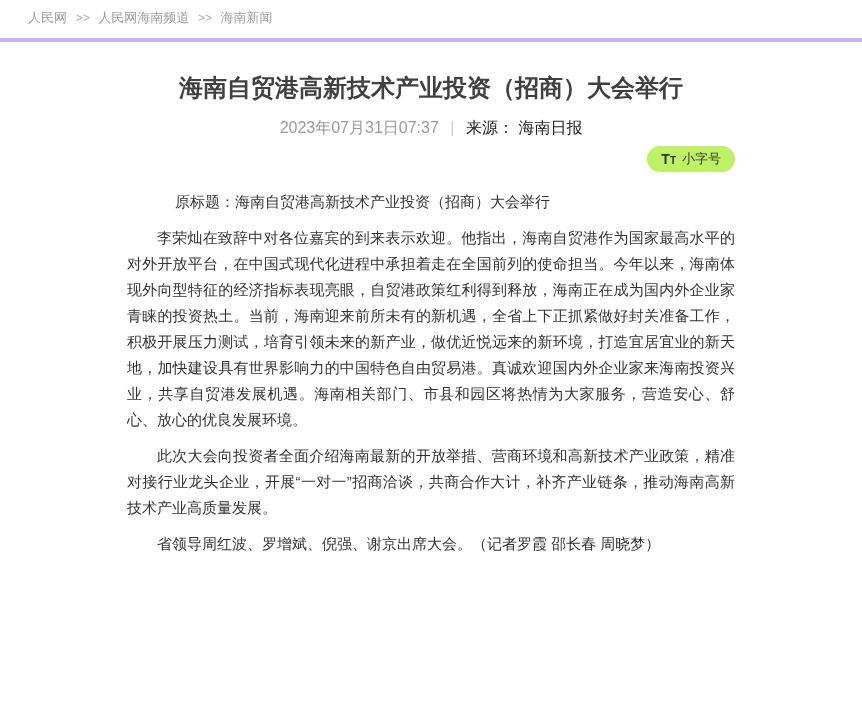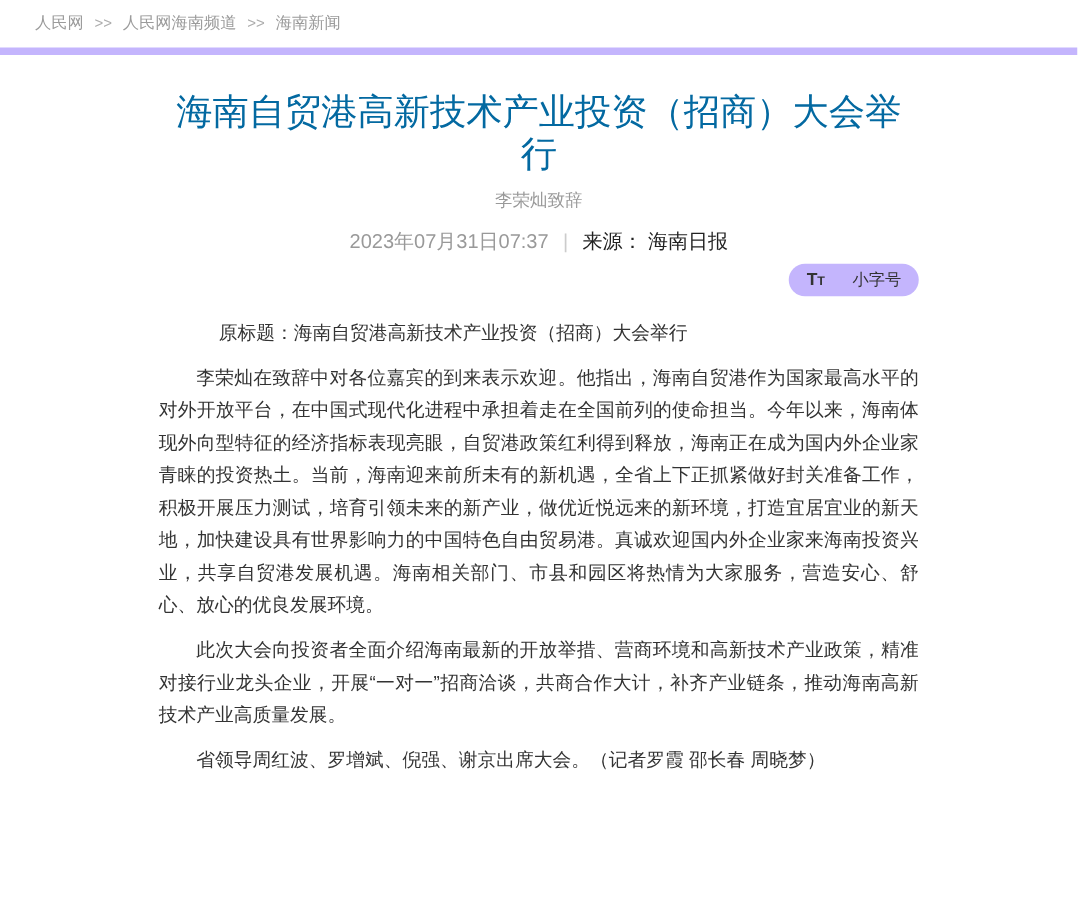--- a/index.html
+++ b/index.html
@@ -8,43 +8,43 @@
     width: 862px;
     height: 725px;
     overflow: hidden;
     font-family: "Liberation Sans", "DejaVu Sans", sans-serif;
     background: #ffffff;
   }
   .breadcrumb {
     padding: 9px 28px 11px 28px;
     font-size: 13px;
     color: #9b9b9b;
-    border-bottom: 6px solid #c4b5fd;
+    border-bottom: 4px solid #c4b5fd;
   }
   .breadcrumb a {
     color: #9b9b9b;
     text-decoration: none;
     cursor: pointer;
   }
   .breadcrumb .sep {
     margin: 0 5px;
     color: #adadad;
     font-size: 12px;
   }
   .content {
     width: 608px;
     margin: 0 auto;
   }
   .title {
     margin-top: 29px;
     text-align: center;
-    font-size: 29px;
+    font-size: 24px;
     line-height: 34px;
-    font-weight: 400;
-    color: #0369a1;
+    font-weight: 700;
+    color: #404040;
   }
   .subtitle {
     margin-top: 11px;
     text-align: center;
     font-size: 14px;
     color: #999999;
   }
   .meta {
     margin-top: 13px;
     text-align: center;
@@ -55,22 +55,22 @@
   .meta .source-label { color: #222222; }
   .meta .source-link { color: #222222; text-decoration: none; cursor: pointer; }
   .toolbar {
     display: flex;
     justify-content: flex-end;
     margin-top: 7px;
   }
   .font-size-btn {
     display: inline-flex;
     align-items: flex-end;
-    gap: 22px;
-    background: #c4b5fd;
+    gap: 6px;
+    background: #bef264;
     border: none;
     border-radius: 13px;
     padding: 4px 14px;
     font-size: 13px;
     color: #333333;
     cursor: pointer;
     font-family: "Liberation Sans", "DejaVu Sans", sans-serif;
   }
   .tt-icon { color: #333333; font-weight: 600; line-height: 14px; }
   .tt-icon .t-big { font-size: 14px; }
@@ -93,21 +93,20 @@
   <span class="sep">&gt;&gt;</span>
   <a>人民网海南频道</a>
   <span class="sep">&gt;&gt;</span>
   <a>海南新闻</a>
 </div>
 
 <div class="content">
 
   <h1 class="title">海南自贸港高新技术产业投资（招商）大会举行</h1>
 
-  <div class="subtitle">李荣灿致辞</div>
 
   <div class="meta">
     <span>2023年07月31日07:37</span>
     <span class="divider">|</span>
     <span class="source-label">来源：</span>
     <a class="source-link">海南日报</a>
   </div>
 
   <div class="toolbar">
     <button class="font-size-btn">

